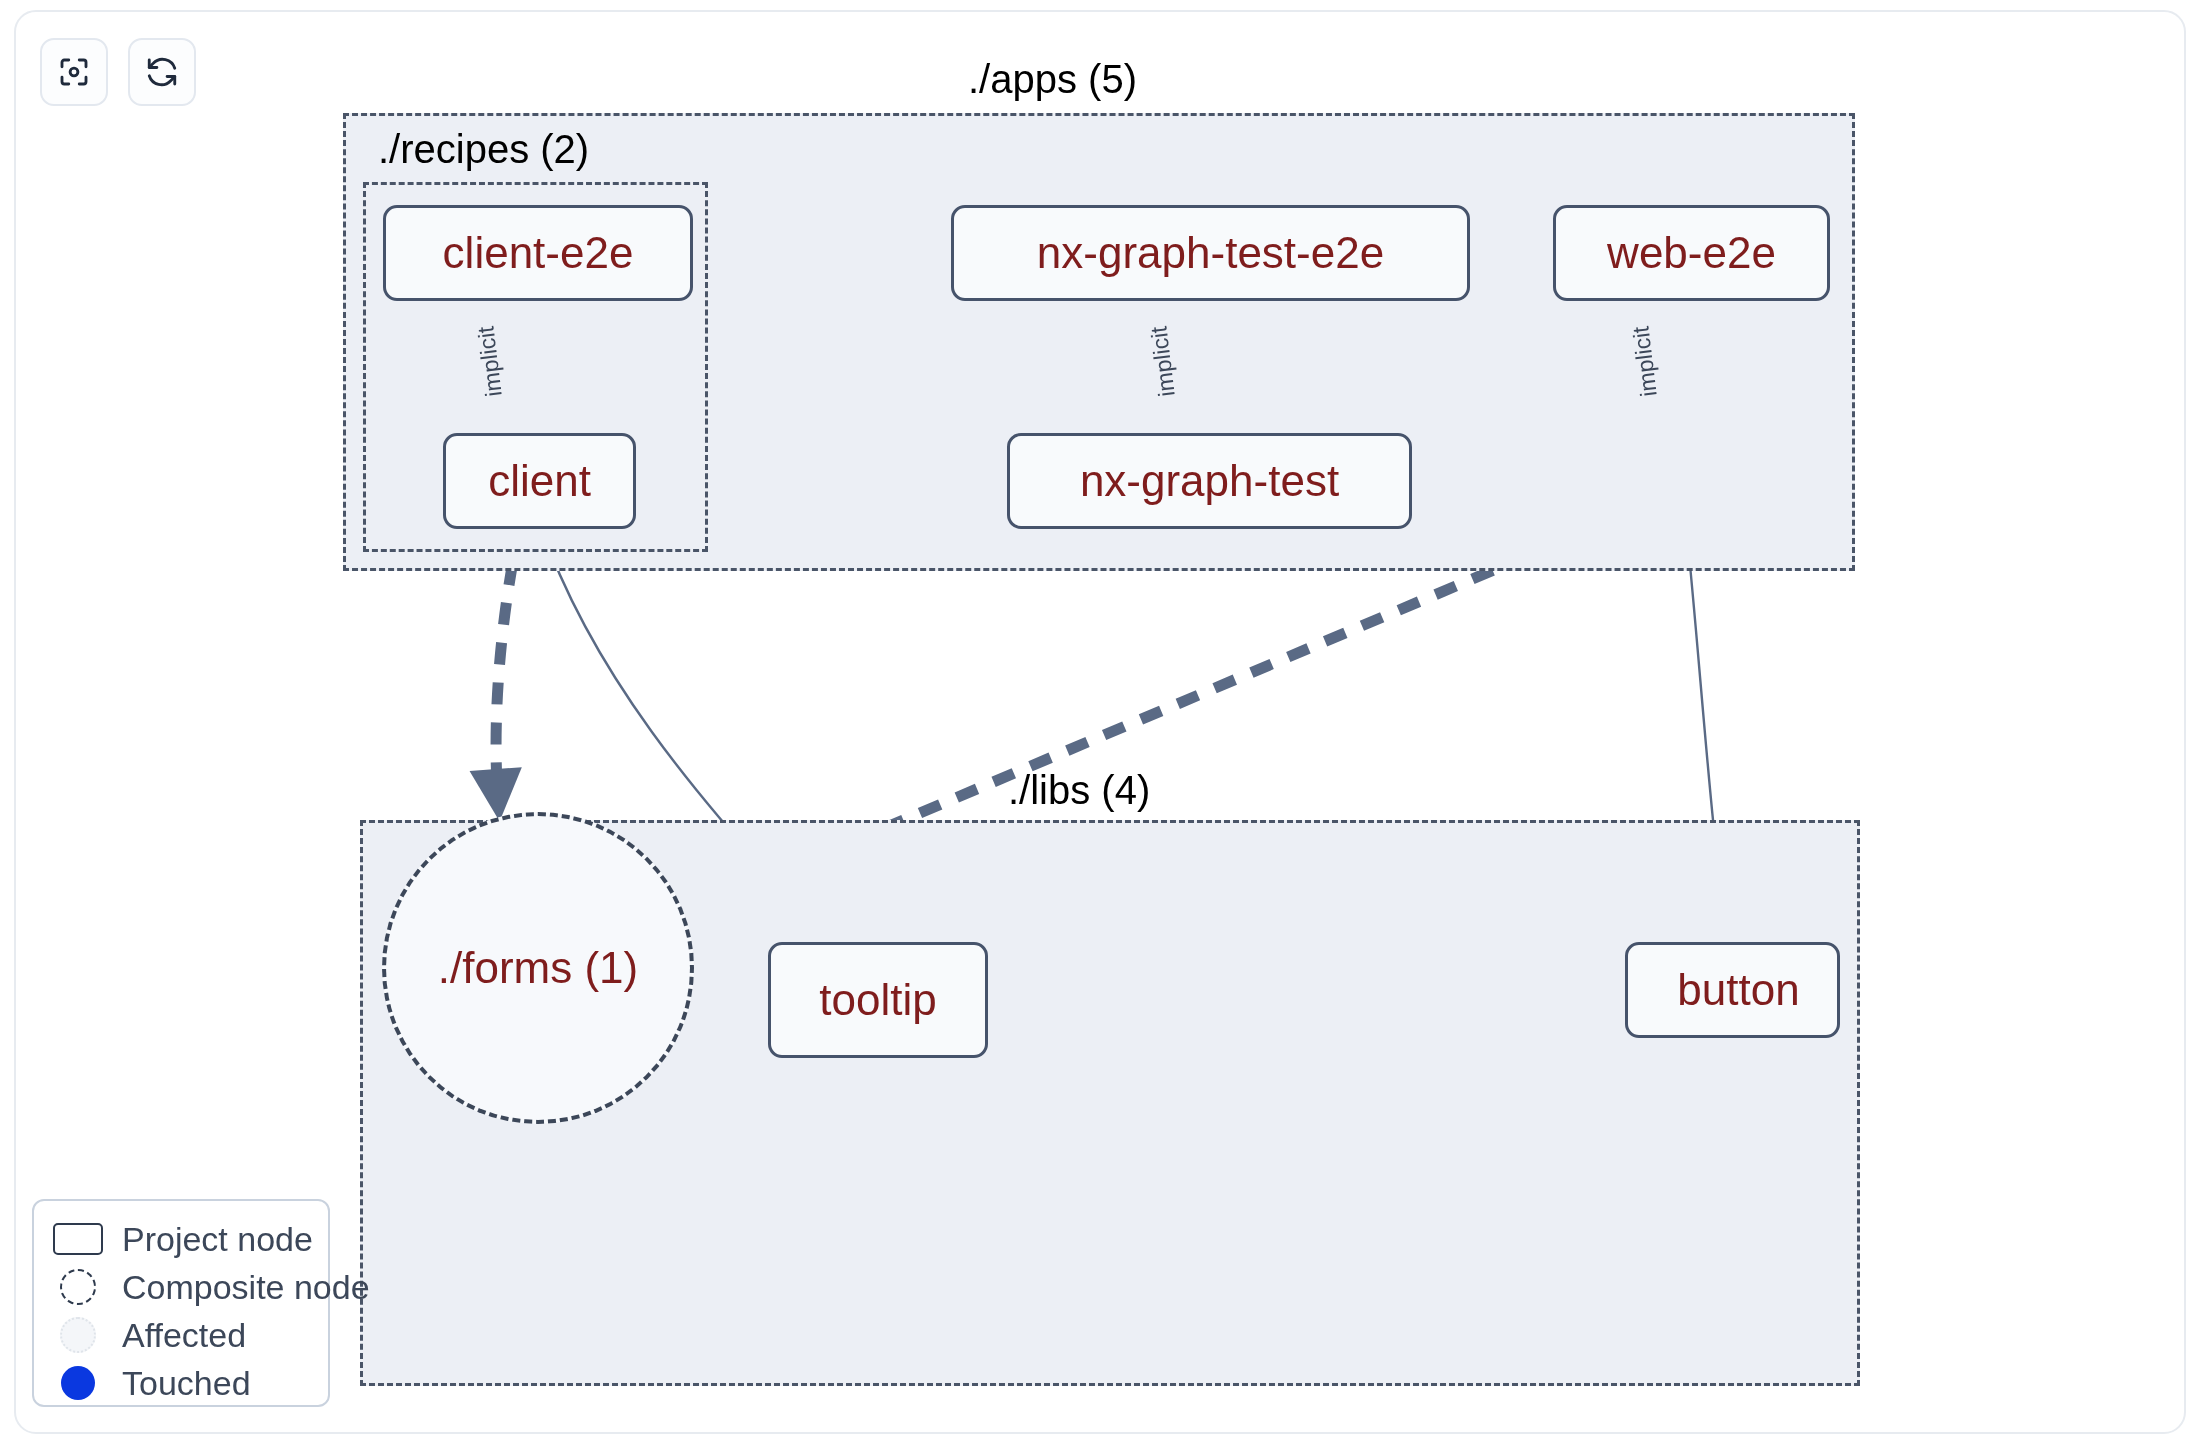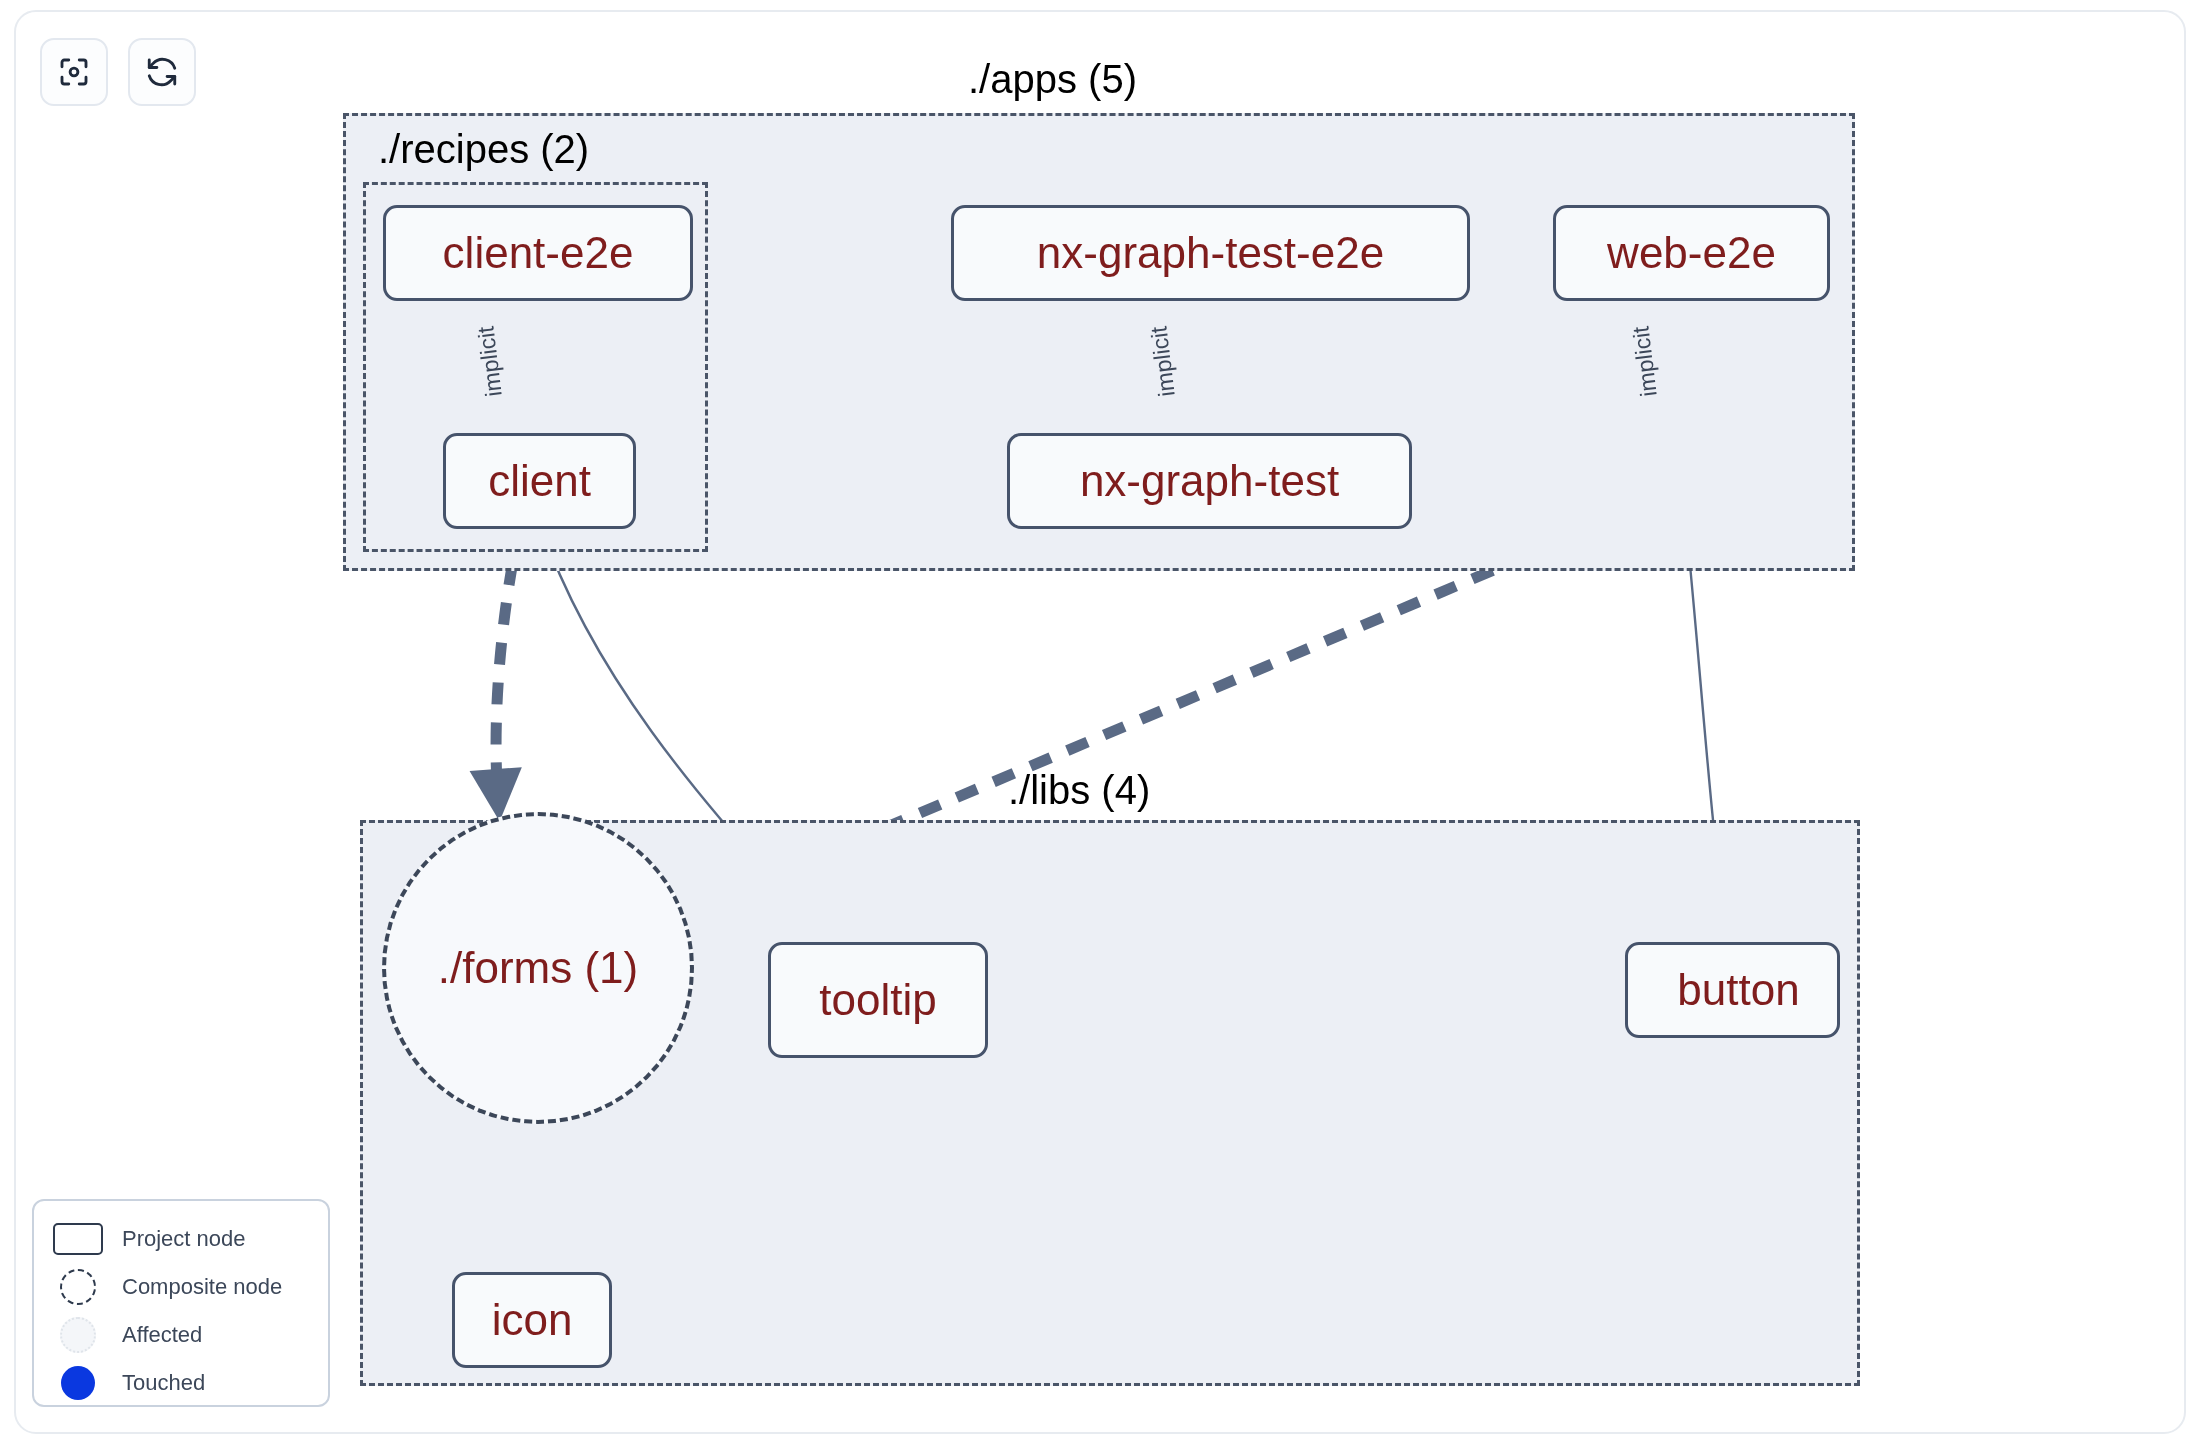--- a/index.html
+++ b/index.html
@@ -159,21 +159,21 @@
     background: #f4f6f9;
     box-sizing: border-box;
   }
   .sw-touched {
     width: 34px; height: 34px;
     border-radius: 50%;
     background: #0a38e0;
   }
   .legend-text {
     color: #3c4759;
-    font-size: 22px;
+    font-size: 34px;
     line-height: 1;
     white-space: nowrap;
   }
 
   .edge-label {
     position: absolute;
     color: #3c4759;
     font-size: 23px;
     line-height: 1;
     white-space: nowrap;
@@ -293,23 +293,20 @@
   </div>
 
   <div class="node" style="left:768px; top:942px; width:220px; height:116px;justify-content:center;">
     <span class="node-label">tooltip</span>
   </div>
 
   <div class="node" style="left:1625px; top:942px; width:215px; height:96px;padding-left:12px;">
     <span class="node-label">button</span>
   </div>
 
-  <div class="node" style="left:452px; top:1272px; width:160px; height:96px;">
-    <span class="node-label">icon</span>
-  </div>
 
   <div id="legend">
     <div class="legend-row">
       <span class="legend-swatch">
           <span class="sw-project"></span>
         </span>
       <span class="legend-text">Project node</span>
     </div>
     <div class="legend-row">
       <span class="legend-swatch">

